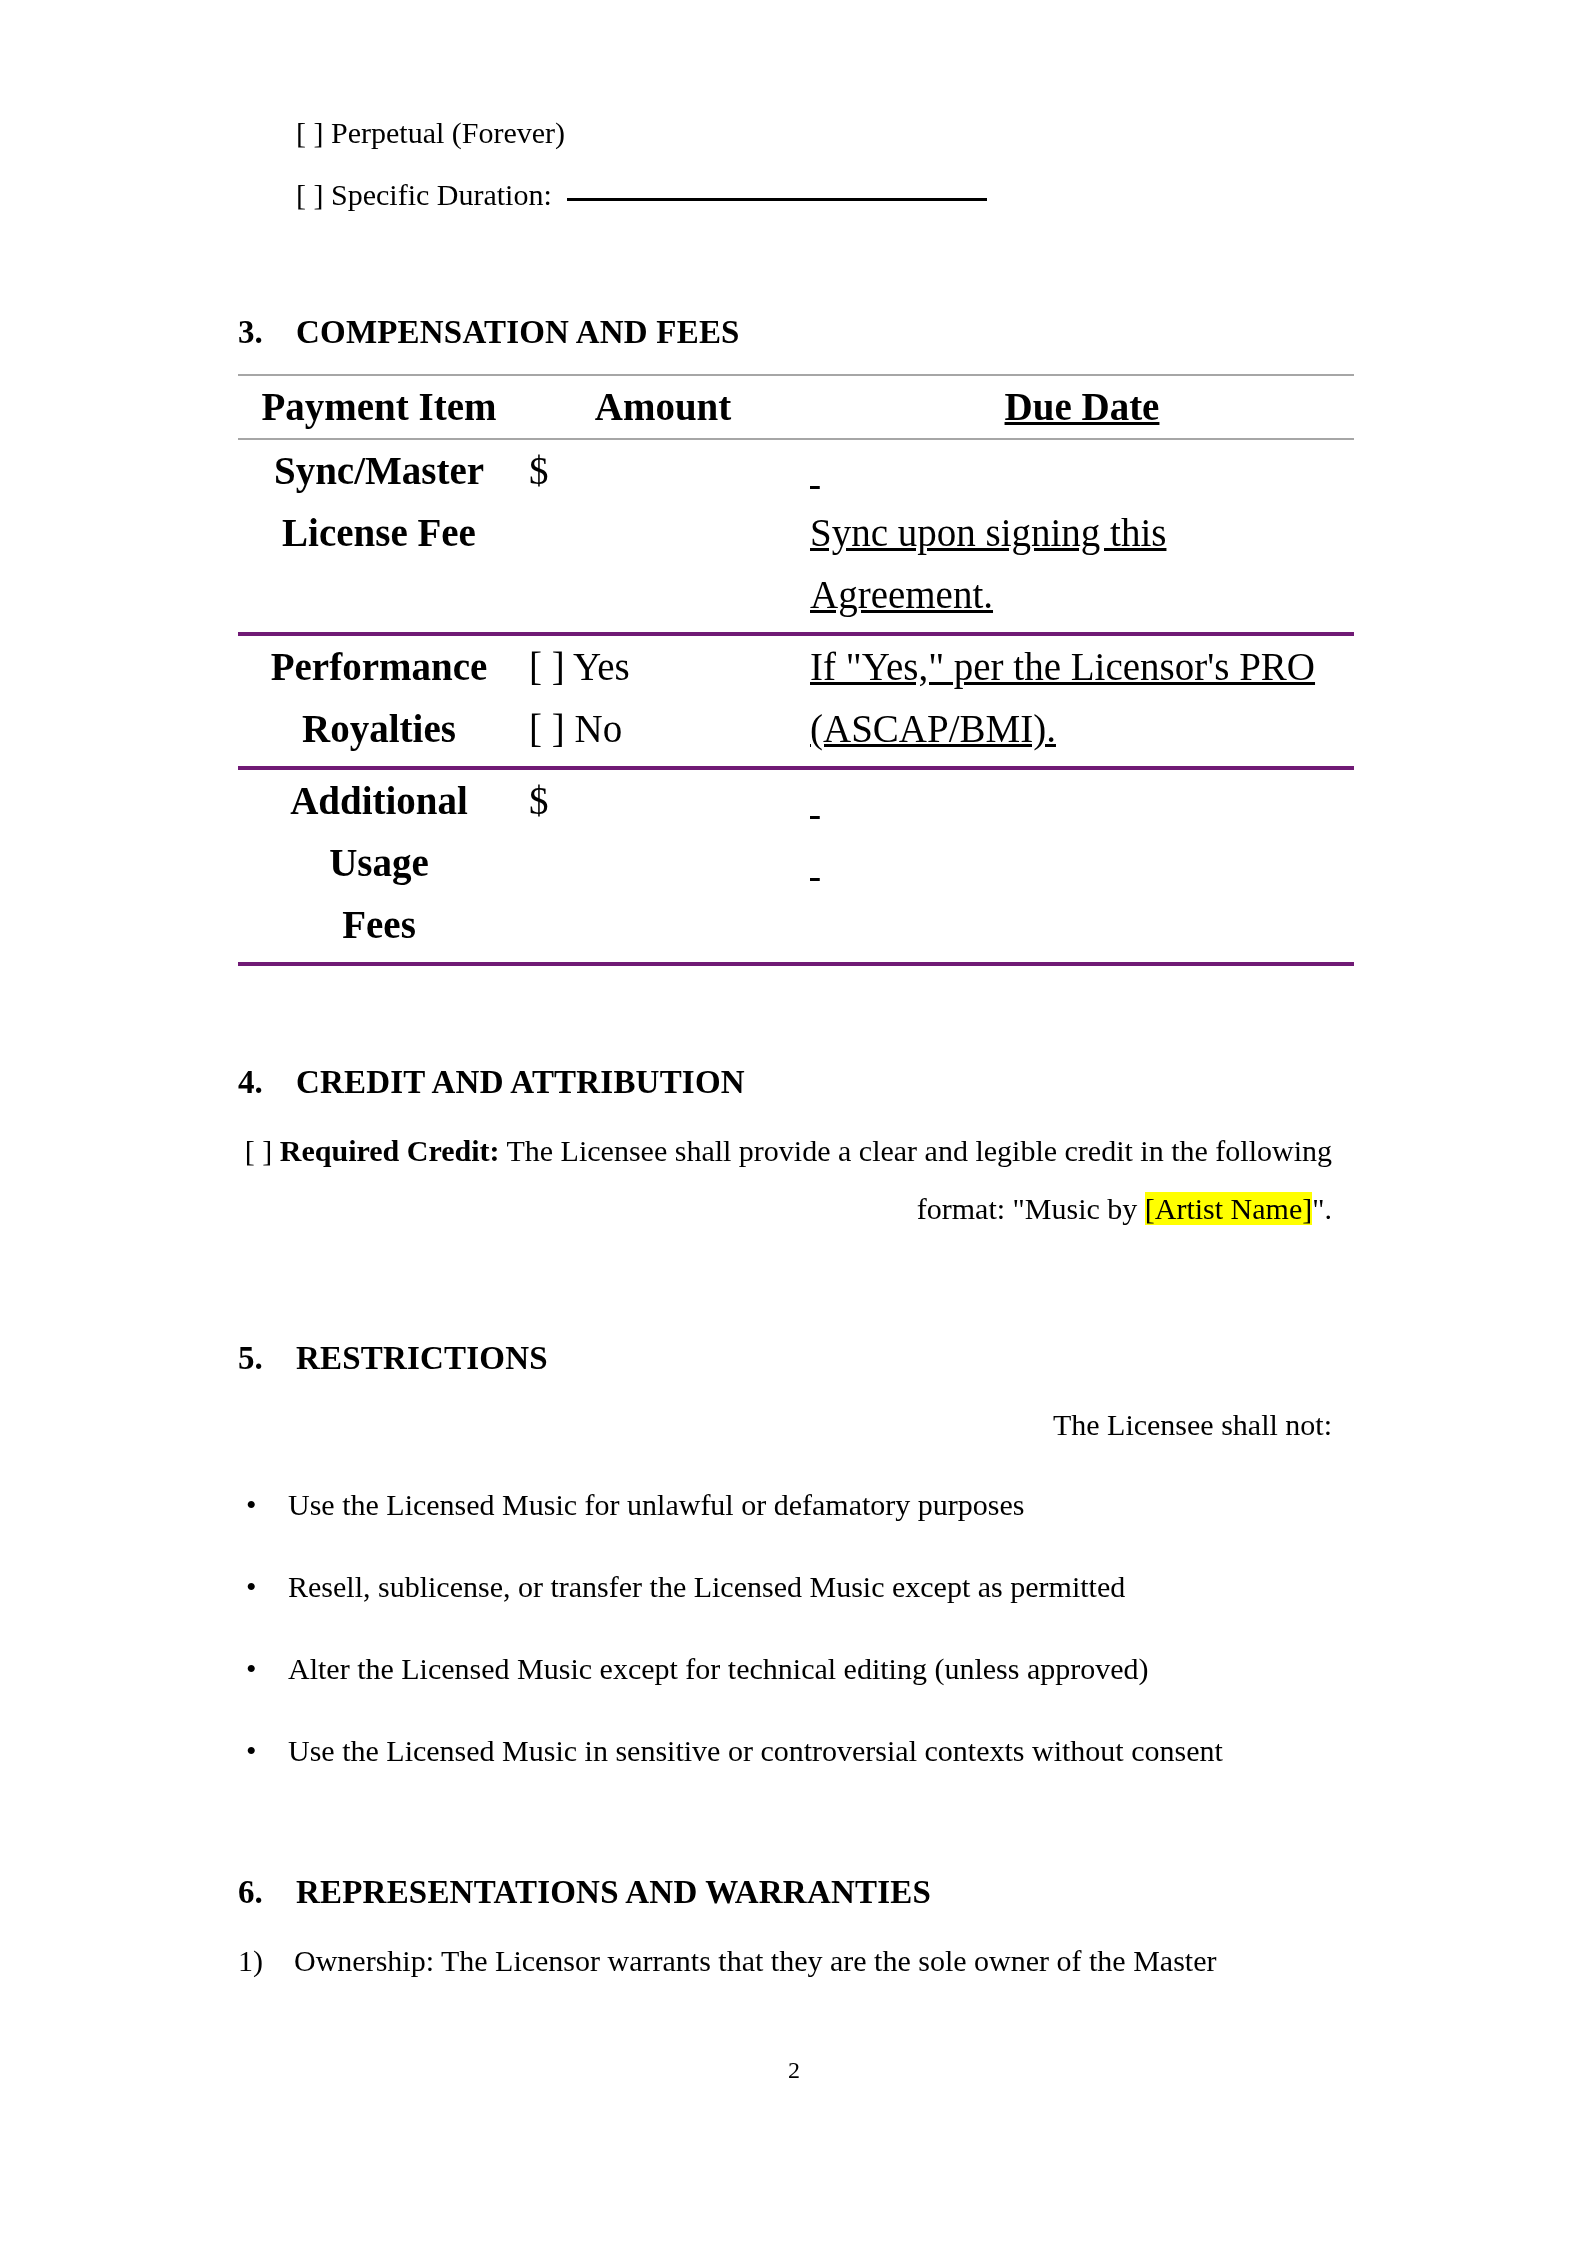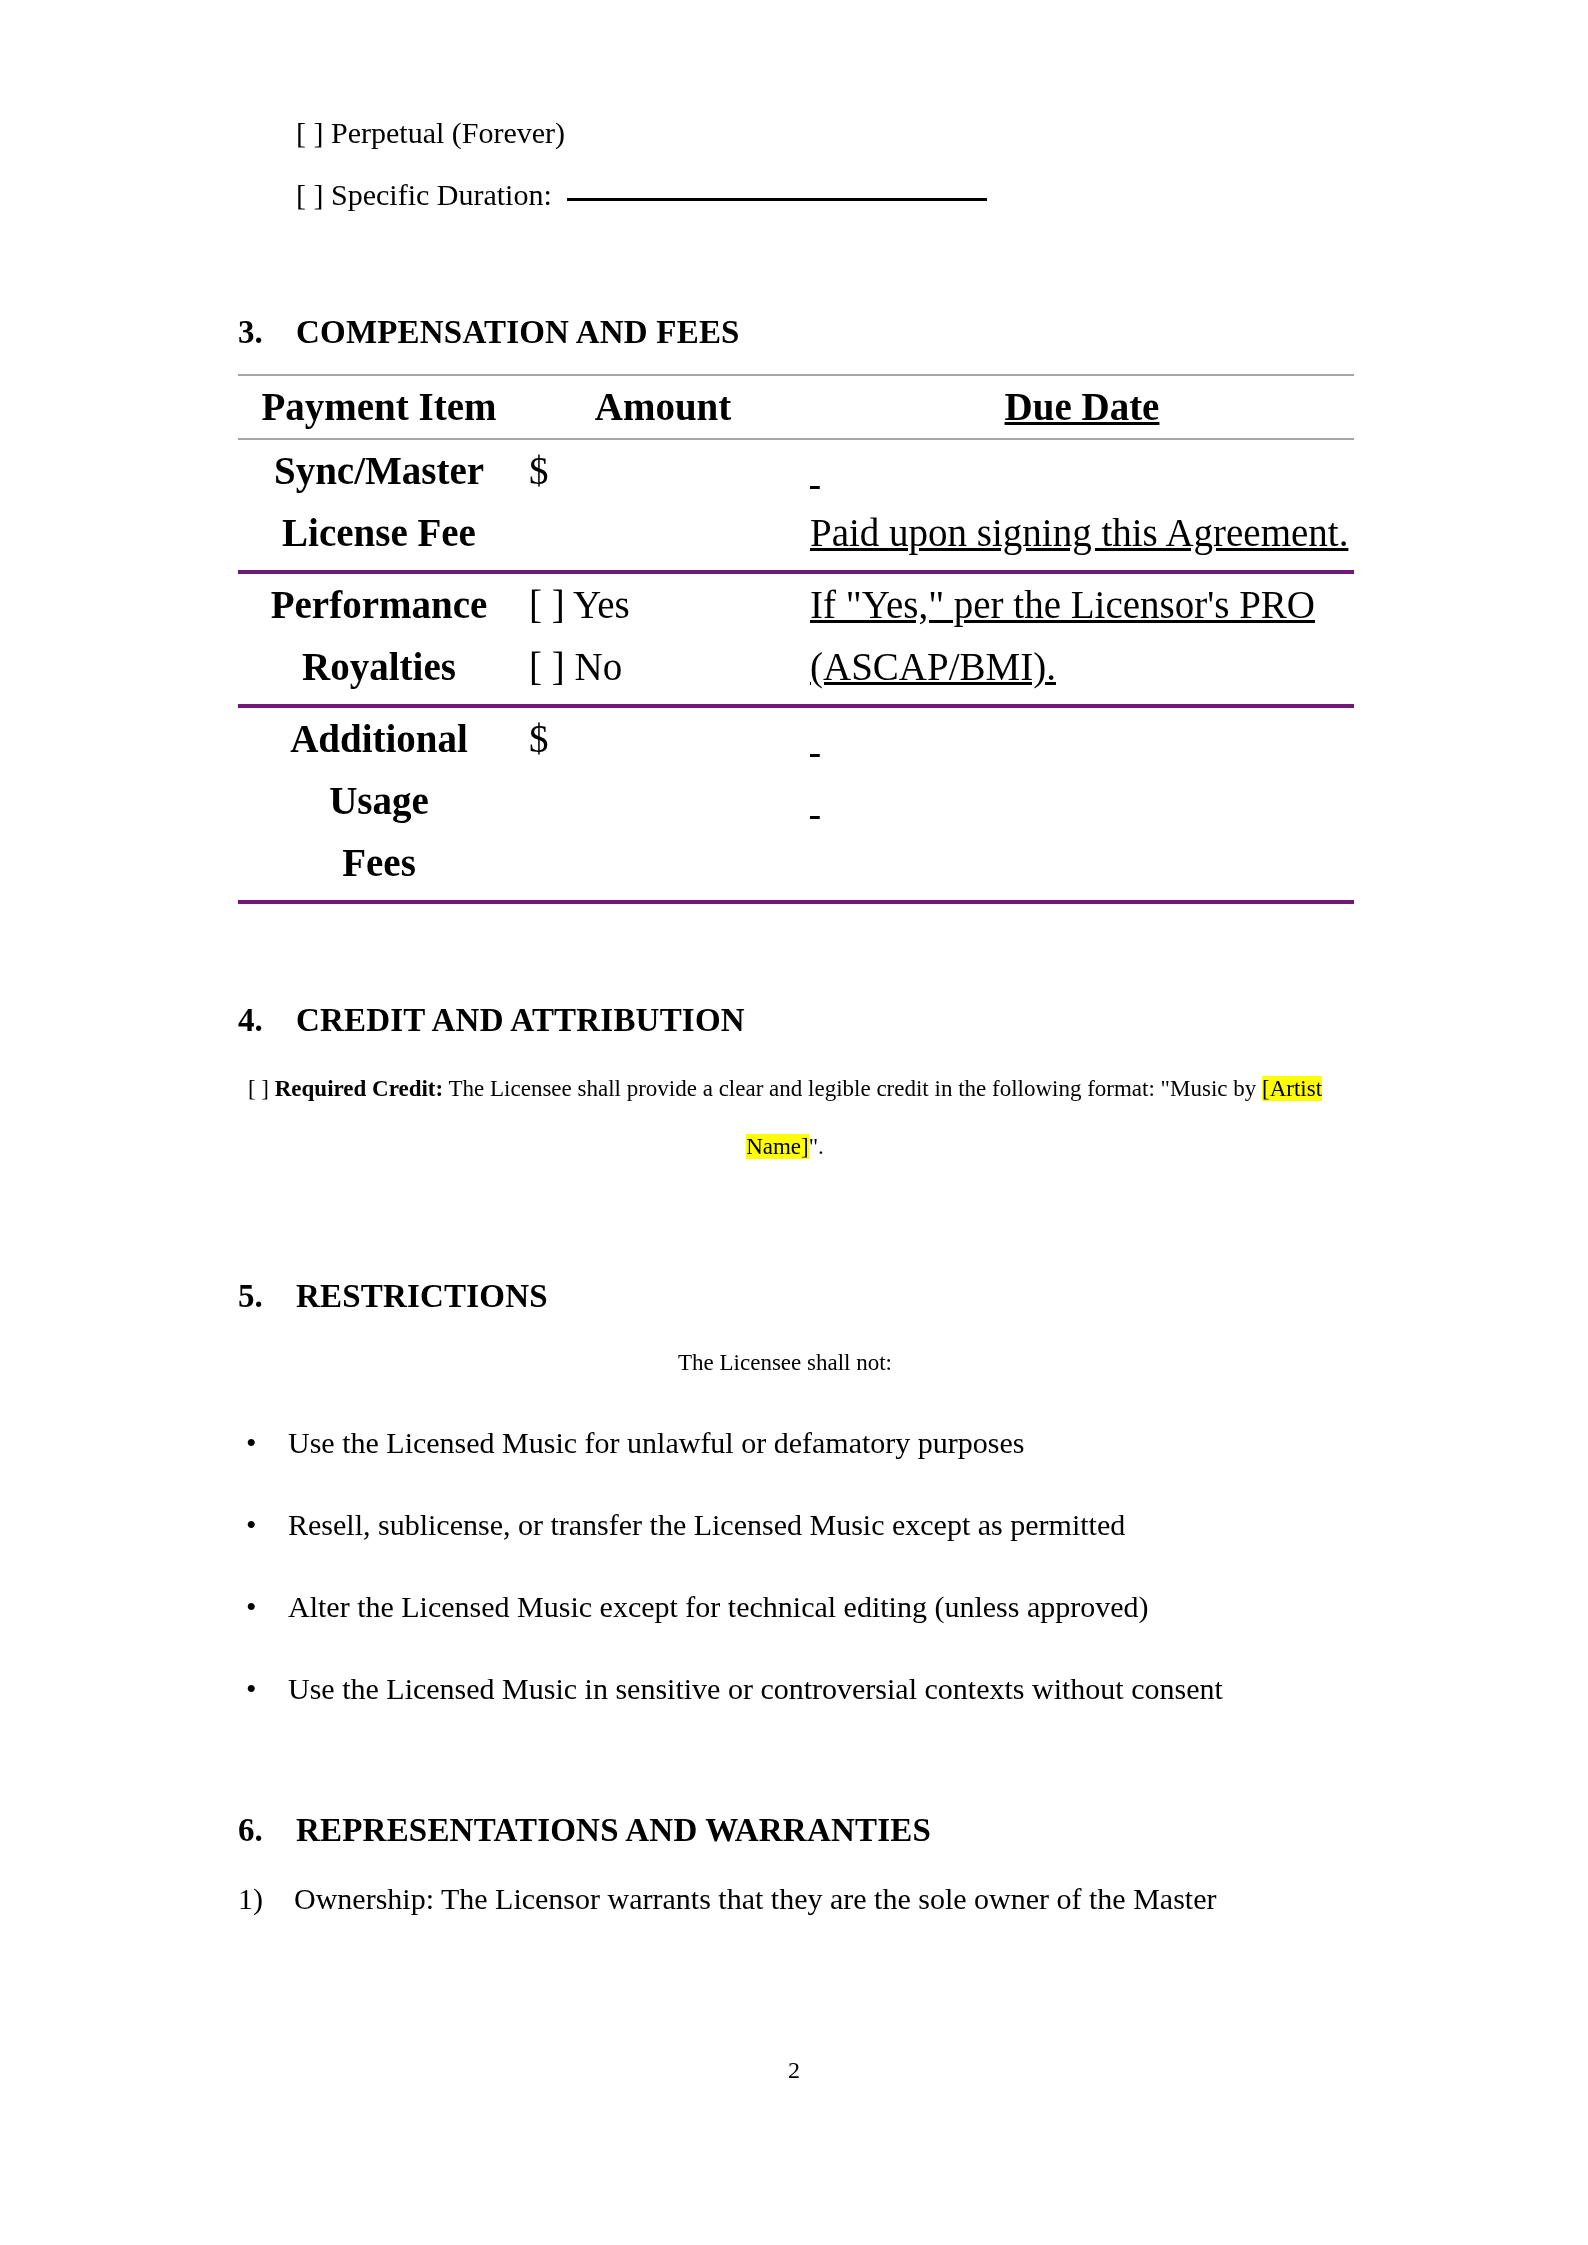--- a/index.html
+++ b/index.html
@@ -87,23 +87,23 @@
   table.comp tbody tr:first-child td {
     border-top: none;
   }
   .col-item   { width: 282px; text-align: center; font-weight: bold; }
   .col-amount { width: 268px; text-align: left; padding-left: 9px !important; }
   .col-due    { width: 544px; text-align: left; padding-left: 13px !important; text-decoration: underline; }
   .cell-pad   { padding-bottom: 6px !important; }
 
   
   .para {
-    font-size: 23px;
+    font-size: 30px;
     line-height: 58px;
-    text-align: center;
+    text-align: right;
   }
   .para b { font-weight: bold; }
   .hl { background: #ffff00; }
 
   
   .bullets { margin: 0; padding: 0; list-style: none; }
   .bullets li {
     font-size: 30px;
     line-height: 58px;
     padding-left: 50px;
@@ -185,21 +185,21 @@
           <td class="col-item cell-pad">
             <div>Sync/Master</div>
             <div>License Fee</div>
           </td>
           <td class="col-amount cell-pad">
             <div>$</div>
             <div>&nbsp;</div>
           </td>
           <td class="col-due cell-pad">
             <div>&nbsp;</div>
-            <div>Paid upon signing this Agreement.</div>
+            <div>Sync upon signing this Agreement.</div>
           </td>
         </tr>
 
         <tr>
           <td class="col-item cell-pad">
             <div>Performance</div>
             <div>Royalties</div>
           </td>
           <td class="col-amount cell-pad">
             <div>[ ] Yes</div>

